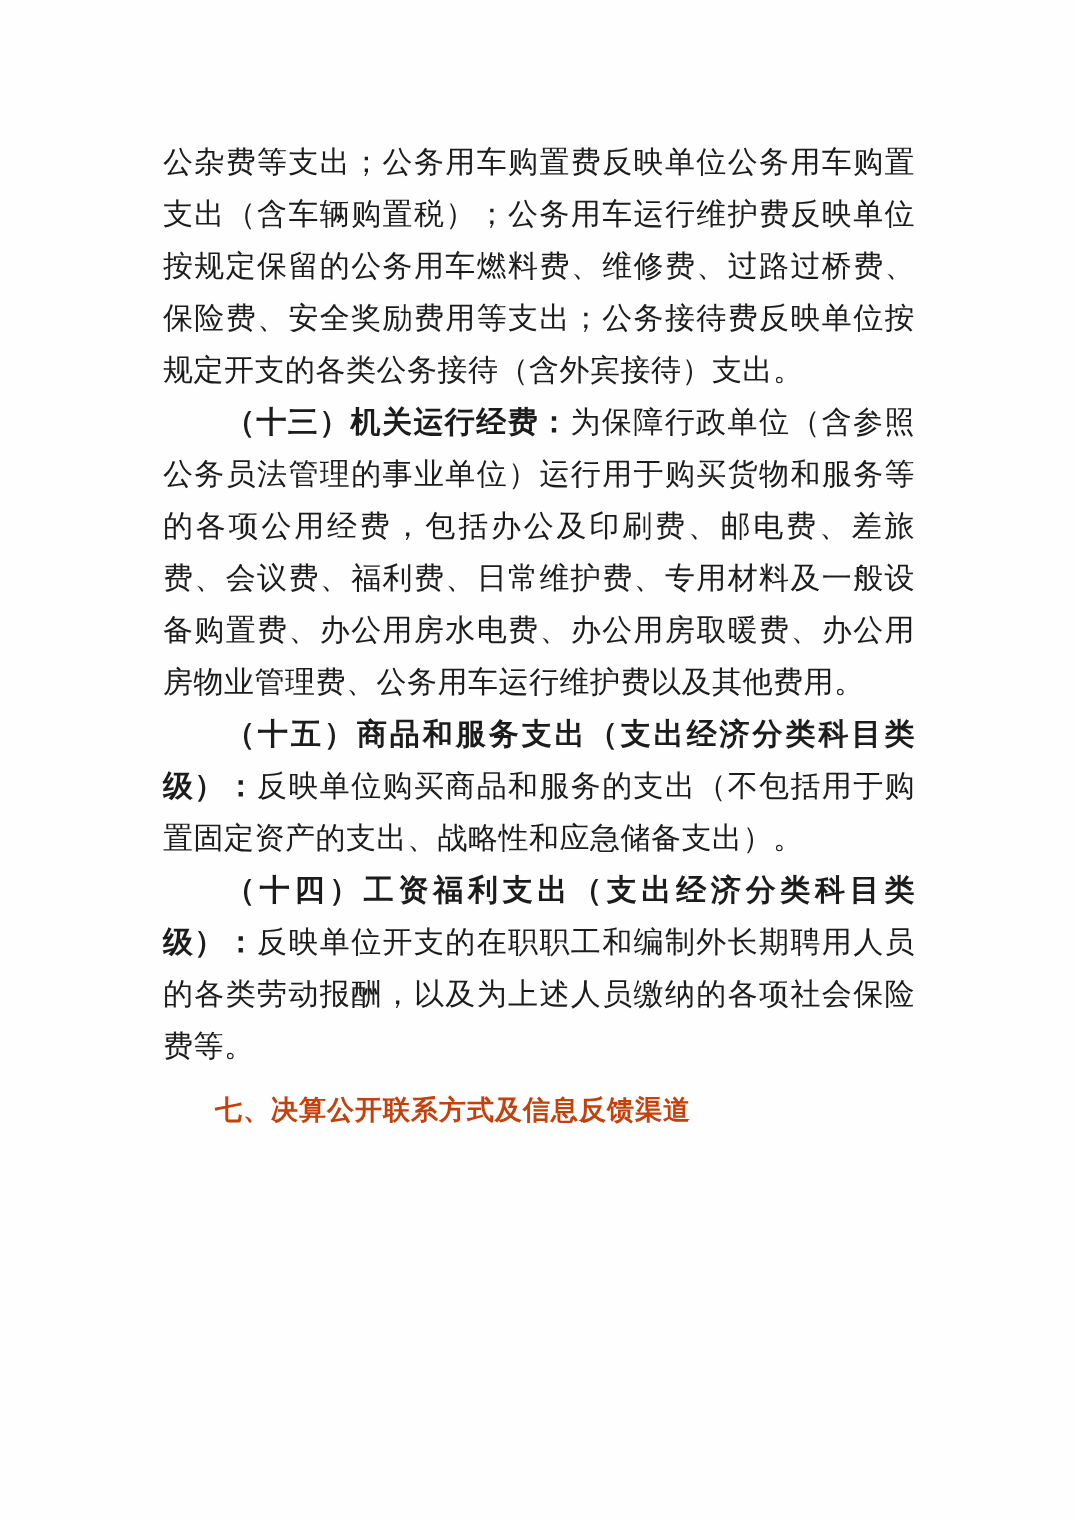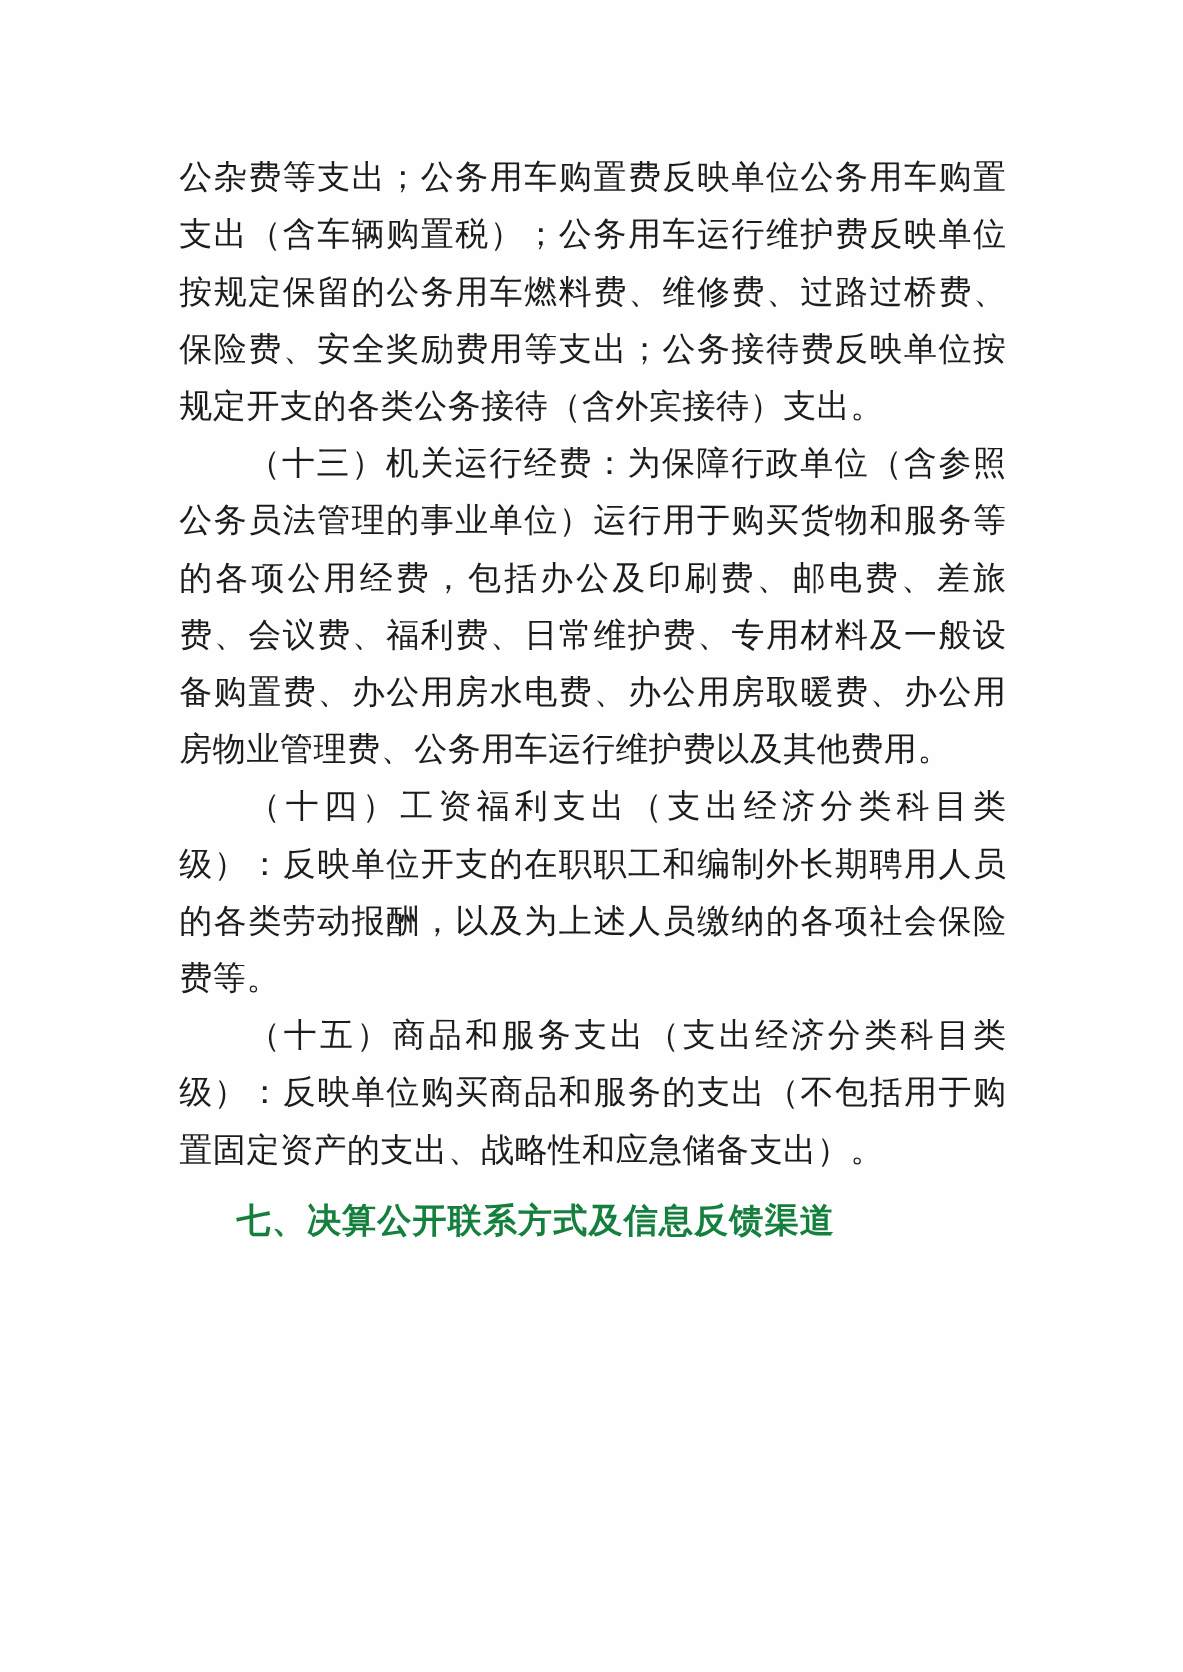--- a/index.html
+++ b/index.html
@@ -27,31 +27,31 @@
     font-size: 30px;
     line-height: 52px;
     letter-spacing: 0.5px;
     text-align: justify;
     text-justify: inter-ideograph;
   }
   .para.indented {
     text-indent: 62px;
   }
   .lead {
-    font-weight: normal;
+    font-weight: bold;
   }
   .section-heading {
     margin: 16px 0 0 0;
     padding-left: 52px;
     font-family: "Liberation Sans", "DejaVu Sans", sans-serif;
-    font-size: 31px;
+    font-size: 27px;
     font-weight: bold;
     line-height: 44px;
     letter-spacing: 1px;
-    color: #15803d;
+    color: #c2410c;
   }
   .page-number {
     position: absolute;
     top: 1400px;
     left: 0;
     width: 100%;
     text-align: center;
     font-size: 22px;
     letter-spacing: 3px;
     color: #2a2a2a;
@@ -60,22 +60,22 @@
 </head>
 <body>
 
 <div class="page">
   <div class="text-block">
 
     <p class="para"><span>公杂费等支出；公务用车购置费反映单位公务用车购置支出（含车辆购置税）；公务用车运行维护费反映单位按规定保留的公务用车燃料费、维修费、过路过桥费、保险费、安全奖励费用等支出；公务接待费反映单位按规定开支的各类公务接待（含外宾接待）支出。</span></p>
 
     <p class="para indented"><span class="lead">（十三）机关运行经费：</span><span>为保障行政单位（含参照公务员法管理的事业单位）运行用于购买货物和服务等的各项公用经费，包括办公及印刷费、邮电费、差旅费、会议费、福利费、日常维护费、专用材料及一般设备购置费、办公用房水电费、办公用房取暖费、办公用房物业管理费、公务用车运行维护费以及其他费用。</span></p>
 
+    <p class="para indented"><span class="lead">（十五）商品和服务支出（支出经济分类科目类级）：</span><span>反映单位购买商品和服务的支出（不包括用于购置固定资产的支出、战略性和应急储备支出）。</span></p>
+
     <p class="para indented"><span class="lead">（十四）工资福利支出（支出经济分类科目类级）：</span><span>反映单位开支的在职职工和编制外长期聘用人员的各类劳动报酬，以及为上述人员缴纳的各项社会保险费等。</span></p>
-
-    <p class="para indented"><span class="lead">（十五）商品和服务支出（支出经济分类科目类级）：</span><span>反映单位购买商品和服务的支出（不包括用于购置固定资产的支出、战略性和应急储备支出）。</span></p>
 
 
 
     <h2 class="section-heading">七、决算公开联系方式及信息反馈渠道</h2>
   </div>
 
 </div>
 
 </body></html>

